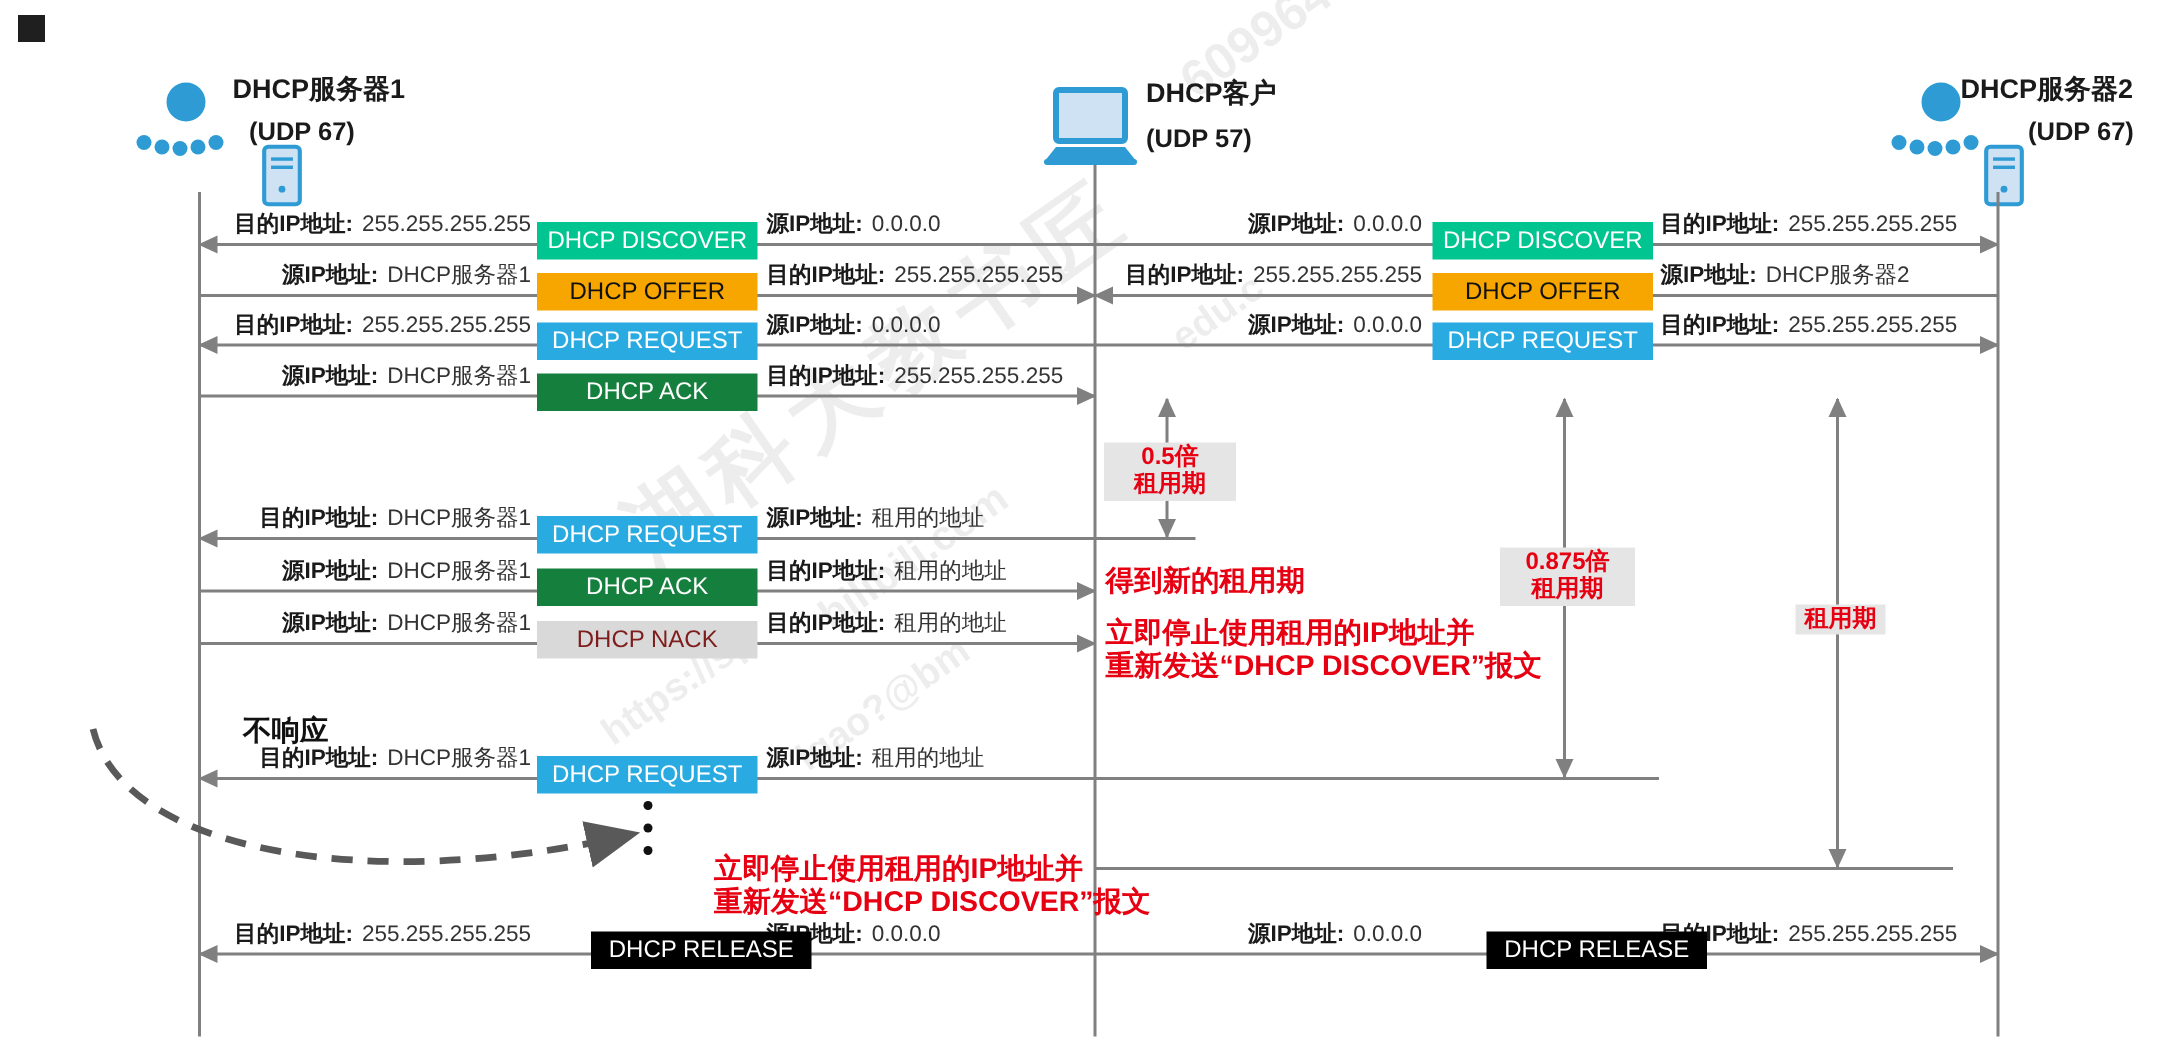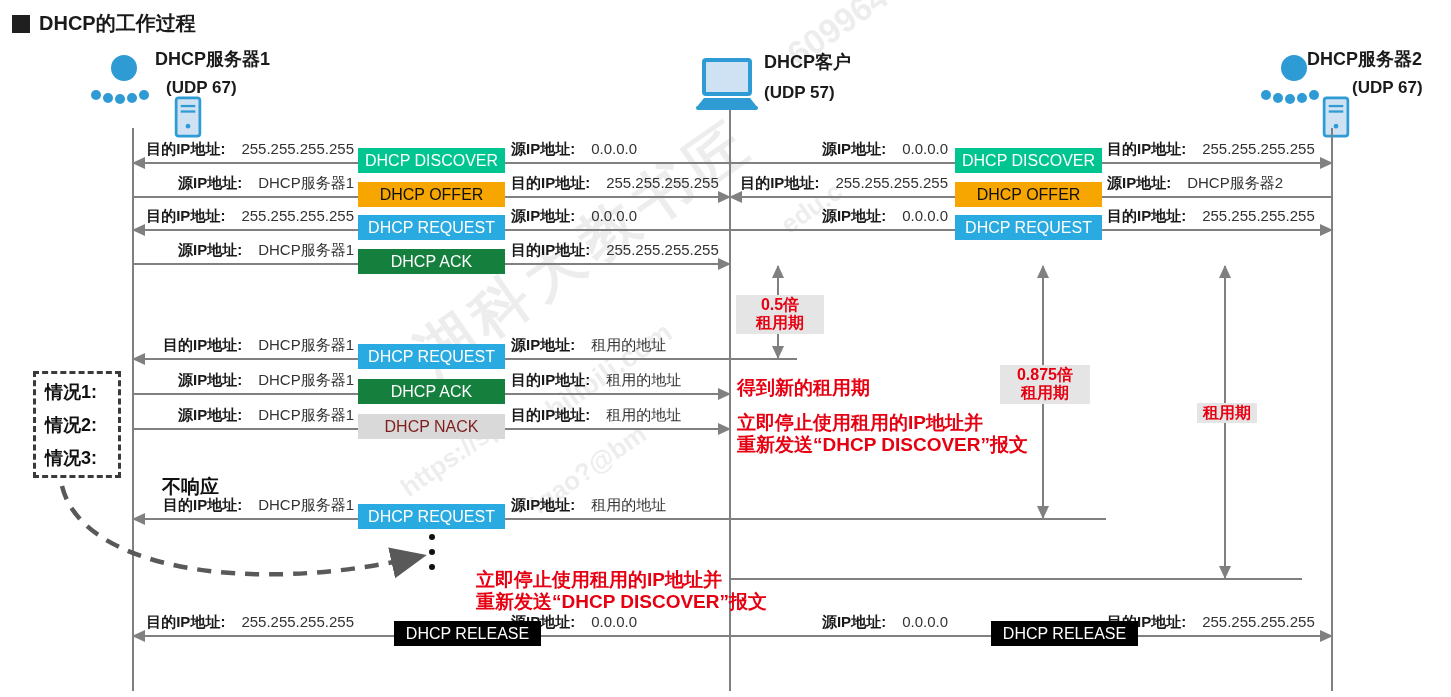--- a/index.html
+++ b/index.html
@@ -23,21 +23,21 @@
   .ah-l{left:-1px;border-right:13px solid #808080;}
   .ah-r{right:-1px;border-left:13px solid #808080;}
   .vline{position:absolute;width:2px;background:#808080;z-index:1;}
   .vah{position:absolute;width:0;height:0;border-left:6px solid transparent;border-right:6px solid transparent;left:-5px;}
   .vah-u{top:-1px;border-bottom:13px solid #808080;}
   .vah-d{bottom:-1px;border-top:13px solid #808080;}
 
   
   .mtext{position:absolute;font-size:15px;white-space:nowrap;color:#1a1a1a;}
   .mtext b{font-weight:bold;}
-  .mtext .val{font-weight:normal;color:#333;margin-left:16px;text-align:right;}
+  .mtext .val{font-weight:normal;color:#333;margin-left:6px;text-align:right;}
   .ta-r{text-align:right;}
   .mbox{position:absolute;width:147px;height:25px;line-height:25px;text-align:center;
         font-size:16px;color:#fff;white-space:nowrap;z-index:2;}
   .c-discover{background:#00c591;}
   .c-offer{background:#f7a600;color:#111;}
   .c-request{background:#29abe2;}
   .c-ack{background:#15803d;}
   .c-nack{background:#d9d9d9;color:#7f1d1d;}
   .c-release{background:#000000;margin-left:36px;}
 
@@ -67,21 +67,20 @@
 
   <div class="wm" style="left:780px;top:42px;font-size:34px;">60996402</div>
   <div class="wm" style="left:400px;top:330px;font-size:58px;letter-spacing:8px;">湖科大教书匠</div>
   <div class="wm" style="left:540px;top:400px;font-size:28px;">bilibili.com</div>
   <div class="wm" style="left:395px;top:478px;font-size:26px;">https://sp</div>
   <div class="wm" style="left:525px;top:495px;font-size:26px;">igao?@bm</div>
   <div class="wm" style="left:775px;top:215px;font-size:26px;">edu.c</div>
 
   <div class="title-row">
     <span class="title-sq"></span>
-    <span class="title-text">DHCP的工作过程</span>
   </div>
 
   <svg class="icon" style="left:88px;top:53px;" width="64" height="52" viewBox="0 0 64 52">
     <circle cx="36" cy="15" r="13" fill="#2e9bd5"></circle>
     <circle cx="8" cy="42" r="5" fill="#2e9bd5"></circle>
       <circle cx="20" cy="45" r="5" fill="#2e9bd5"></circle>
     <circle cx="32" cy="46" r="5" fill="#2e9bd5"></circle>
       <circle cx="44" cy="45" r="5" fill="#2e9bd5"></circle>
     <circle cx="56" cy="42" r="5" fill="#2e9bd5"></circle>
   </svg>
@@ -215,25 +214,20 @@
   <div class="mtext ta-r" style="left:138px;top:406px;width:216px;"><b>源IP地址:</b><span class="val">DHCP服务器1</span></div>
   <div class="mbox c-nack" style="left:358px;top:414px;">DHCP NACK</div>
   <div class="mtext" style="left:511px;top:406px;"><b>目的IP地址:</b><span class="val">租用的地址</span></div>
   <div class="note red" style="left:737px;top:412px;">
     <div>立即停止使用租用的IP地址并</div>
     <div>重新发送“DHCP DISCOVER”报文</div>
   </div>
 
   <div class="no-resp">不响应</div>
 
-  <div class="case-box">
-    <div>情况1:</div>
-    <div>情况2:</div>
-    <div>情况3:</div>
-  </div>
 
   <div class="hline" style="left:133px;top:518px;width:973px;">
       <i class="ah ah-l"></i>
     </div>
   <div class="mtext ta-r" style="left:138px;top:496px;width:216px;"><b>目的IP地址:</b><span class="val">DHCP服务器1</span></div>
   <div class="mbox c-request" style="left:358px;top:504px;">DHCP REQUEST</div>
   <div class="mtext" style="left:511px;top:496px;"><b>源IP地址:</b><span class="val">租用的地址</span></div>
 
   <div class="vdots">
       <i></i>

